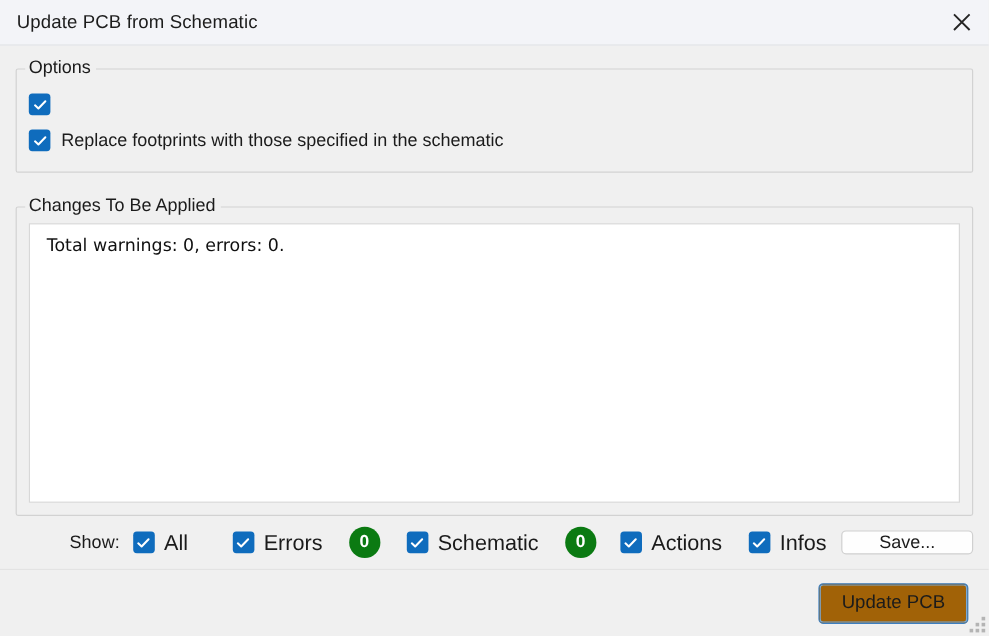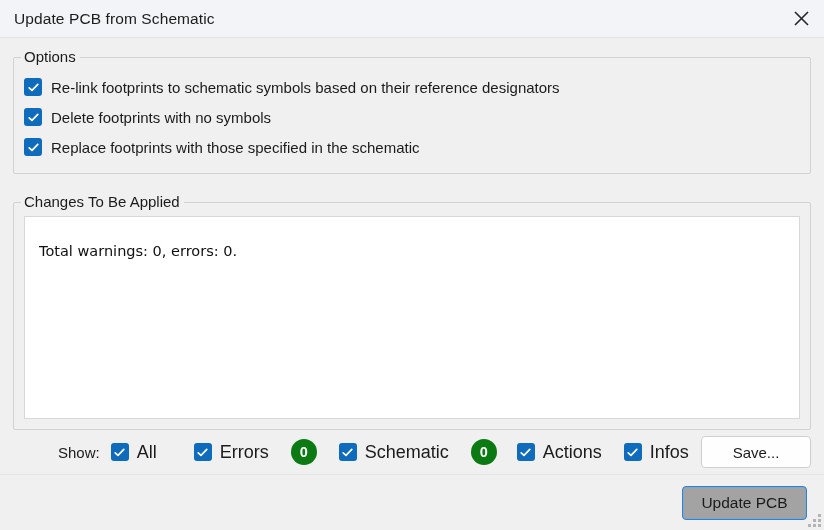--- a/index.html
+++ b/index.html
@@ -113,21 +113,21 @@
     color: #1b1b1b;
     white-space: nowrap;
   }
 
   
   .logpanel {
     flex: 1;
     background: #ffffff;
     border: 1px solid #d8d8d8;
     min-height: 0;
-    padding: 24px 14px;
+    padding: 8px 14px;
     overflow: hidden;
   }
   .log-line {
     font-family: "DejaVu Sans", sans-serif;
     font-size: 14.5px;
     color: #101010;
     line-height: 1.4;
     white-space: pre;
   }
 
@@ -170,21 +170,21 @@
   }
   .gap-a { width: 37px; }
   .gap-b { width: 22px; }
   .gap-c { width: 22px; }
   .gap-d { width: 20px; }
   .gap-e { width: 22px; }
 
   .save-btn {
     margin-left: auto;
     min-width: 110px;
-    height: 32px;
+    height: 20px;
     background: #fefefe;
     border: 1px solid #d0d0d0;
     border-radius: 4px;
     font-family: "Liberation Sans", sans-serif;
     font-size: 15px;
     color: #1b1b1b;
     cursor: default;
     padding: 0 10px;
   }
 
@@ -197,21 +197,21 @@
     align-items: center;
     justify-content: flex-end;
     padding: 0 17px 0 0;
     gap: 13px;
     background: #f0f0f0;
     position: relative;
   }
   .btn {
     height: 34px;
     min-width: 125px;
-    background: #a3a3a3;
+    background: #a16207;
     border: 1px solid #cfcfcf;
     border-radius: 4px;
     font-family: "Liberation Sans", sans-serif;
     font-size: 15.5px;
     color: #1b1b1b;
     cursor: default;
     padding: 0 14px;
   }
   .btn.primary {
     border: 1px solid #3c7ebf;
@@ -253,31 +253,22 @@
 
     <div class="groupbox options">
       <span class="gb-title">Options</span>
 
       <div class="check-row">
         <span class="cb">
           <svg width="13" height="13" viewBox="0 0 13 13">
               <path d="M2.2 6.8 L5 9.4 L10.8 3.4" stroke="#ffffff" stroke-width="1.7" fill="none" stroke-linecap="round" stroke-linejoin="round"></path>
             </svg>
         </span>
-        <span class="check-label">Re-link footprints to schematic symbols based on their reference designators</span>
-      </div>
-
-      <div class="check-row">
-        <span class="cb">
-          <svg width="13" height="13" viewBox="0 0 13 13">
-              <path d="M2.2 6.8 L5 9.4 L10.8 3.4" stroke="#ffffff" stroke-width="1.7" fill="none" stroke-linecap="round" stroke-linejoin="round"></path>
-            </svg>
-        </span>
-        <span class="check-label">Delete footprints with no symbols</span>
-      </div>
+      </div>
+
 
       <div class="check-row">
         <span class="cb">
           <svg width="13" height="13" viewBox="0 0 13 13">
               <path d="M2.2 6.8 L5 9.4 L10.8 3.4" stroke="#ffffff" stroke-width="1.7" fill="none" stroke-linecap="round" stroke-linejoin="round"></path>
             </svg>
         </span>
         <span class="check-label">Replace footprints with those specified in the schematic</span>
       </div>
     </div>

